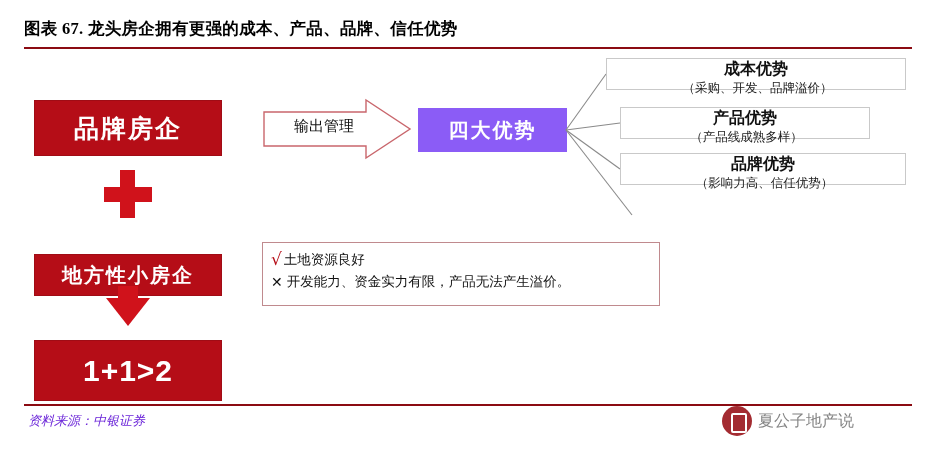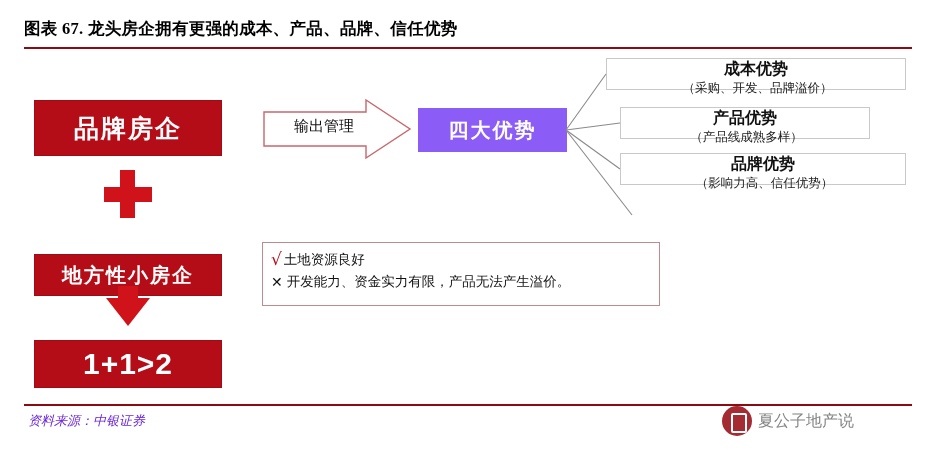--- a/index.html
+++ b/index.html
@@ -66,21 +66,21 @@
   #box-brand {
     left: 34px; top: 100px; width: 188px; height: 56px;
     font-size: 25px;
   }
   #box-local {
     left: 34px; top: 230px; width: 188px; height: 42px;
     font-size: 20px;
     margin-top: 24px;
   }
   #box-sum {
-    left: 34px; top: 340px; width: 188px; height: 48px;
+    left: 34px; top: 340px; width: 188px; height: 61px;
     font-size: 30px;
     letter-spacing: 1px;
     font-family: "Liberation Sans", sans-serif;
   }
 
   
   .plus-wrap {
     position: absolute;
     left: 104px; top: 170px; width: 48px; height: 48px;
   }

